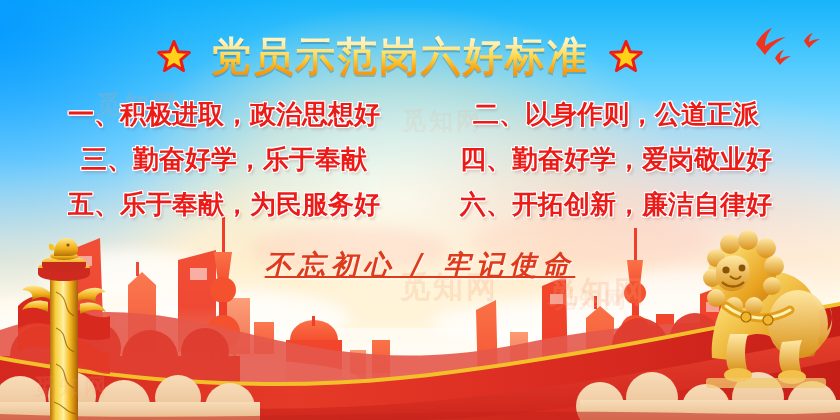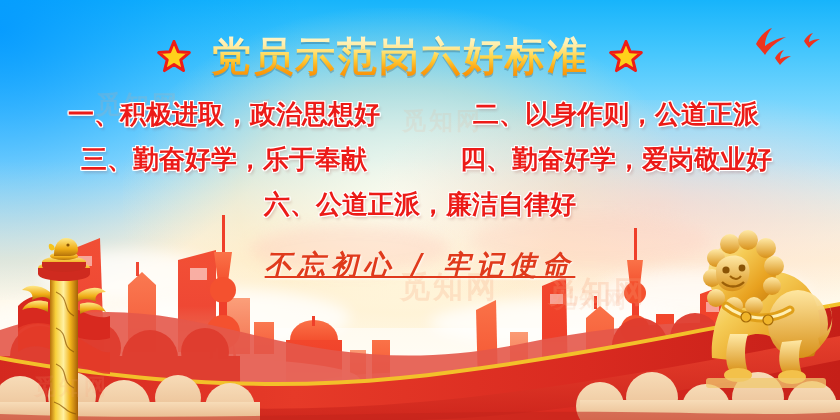--- a/index.html
+++ b/index.html
@@ -405,19 +405,20 @@
   <div class="lines">
     <div class="line-row">
       <div class="item">一、积极进取，政治思想好</div>
       <div class="item">二、以身作则，公道正派</div>
     </div>
     <div class="line-row">
       <div class="item">三、勤奋好学，乐于奉献</div>
       <div class="item">四、勤奋好学，爱岗敬业好</div>
     </div>
     <div class="line-row">
-      <div class="item">六、公道正派，廉洁自律好</div>
+      <div class="item">五、乐于奉献，为民服务好</div>
+      <div class="item">六、开拓创新，廉洁自律好</div>
     </div>
   </div>
 
   <div class="slogan">不忘初心 / 牢记使命</div>
 
 </div>
 
 </body></html>

